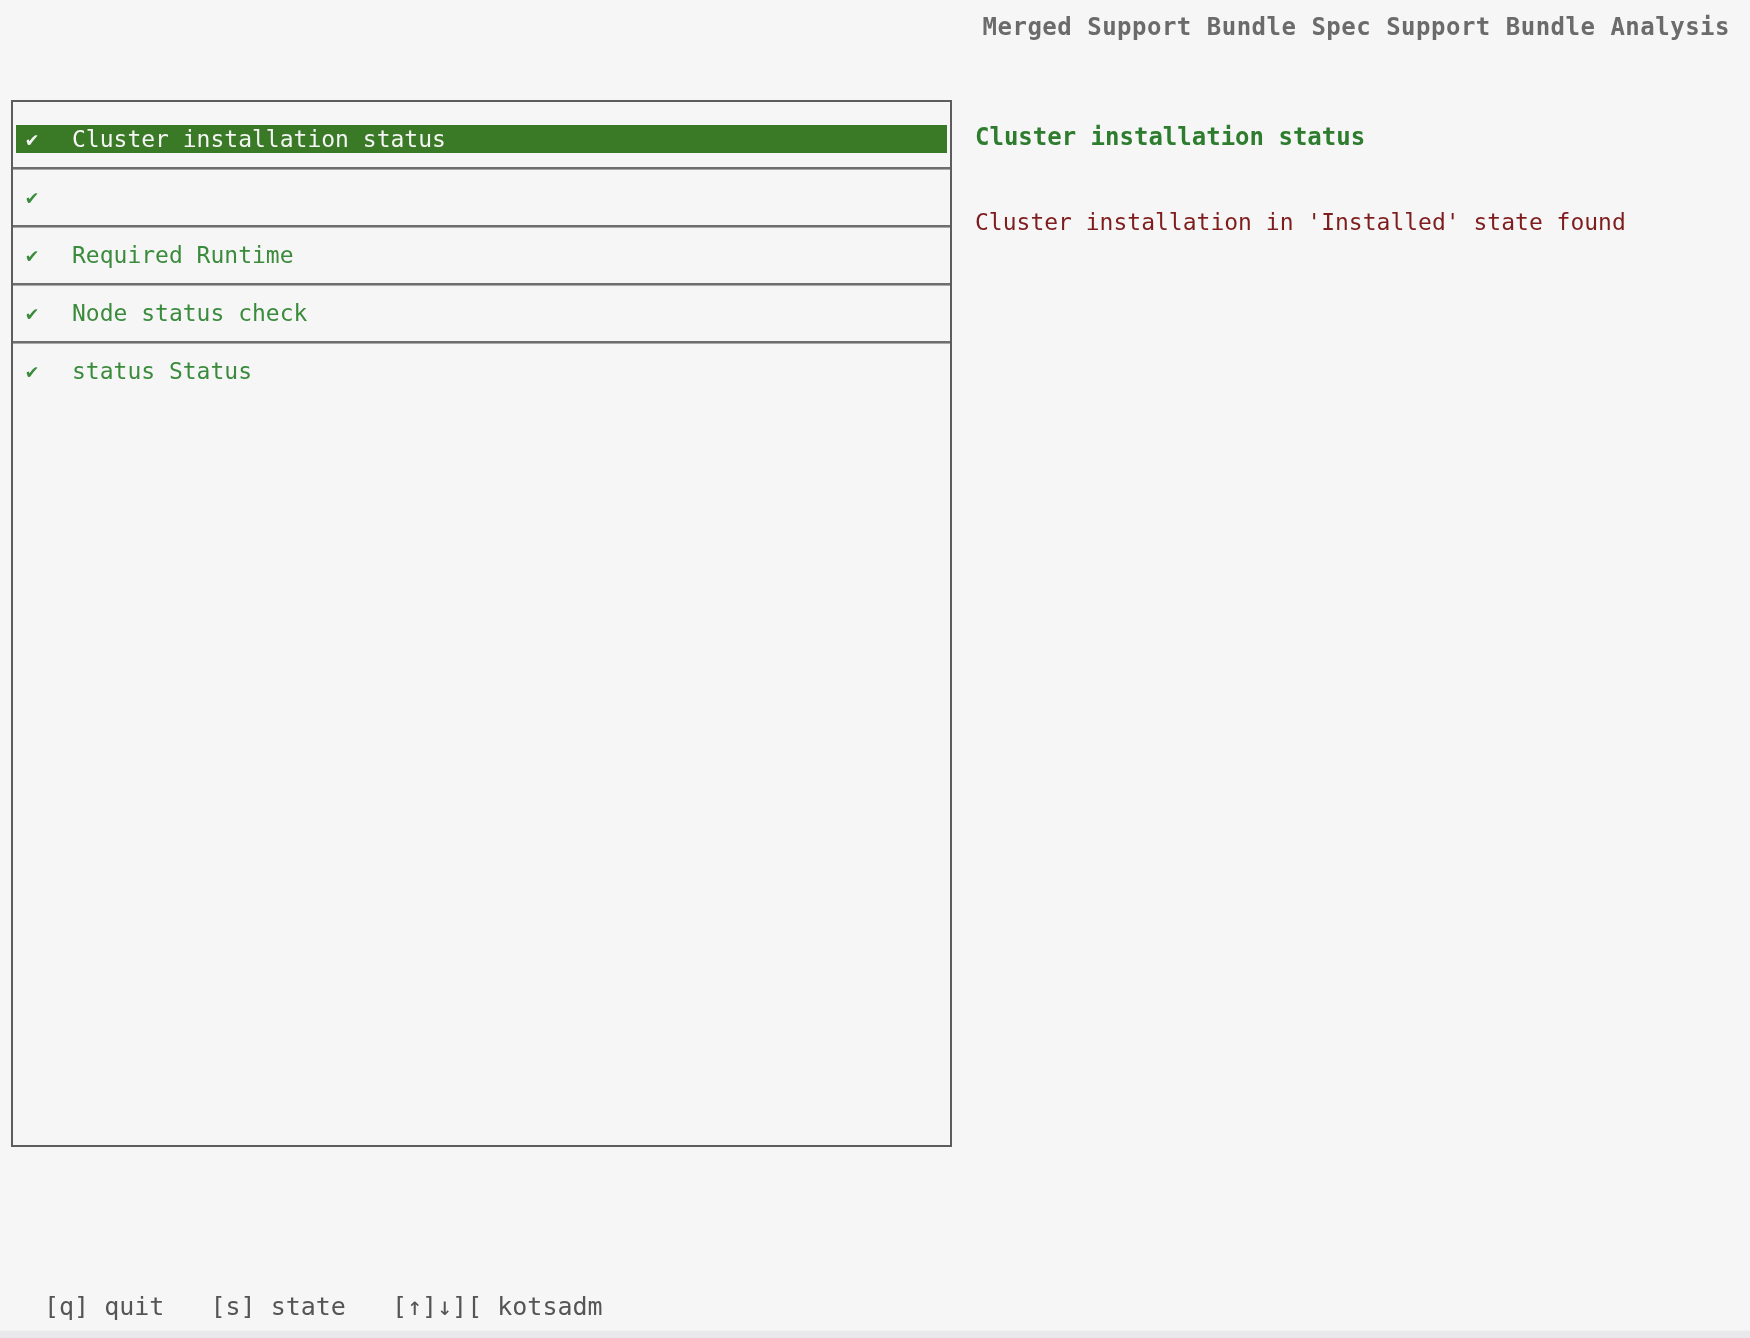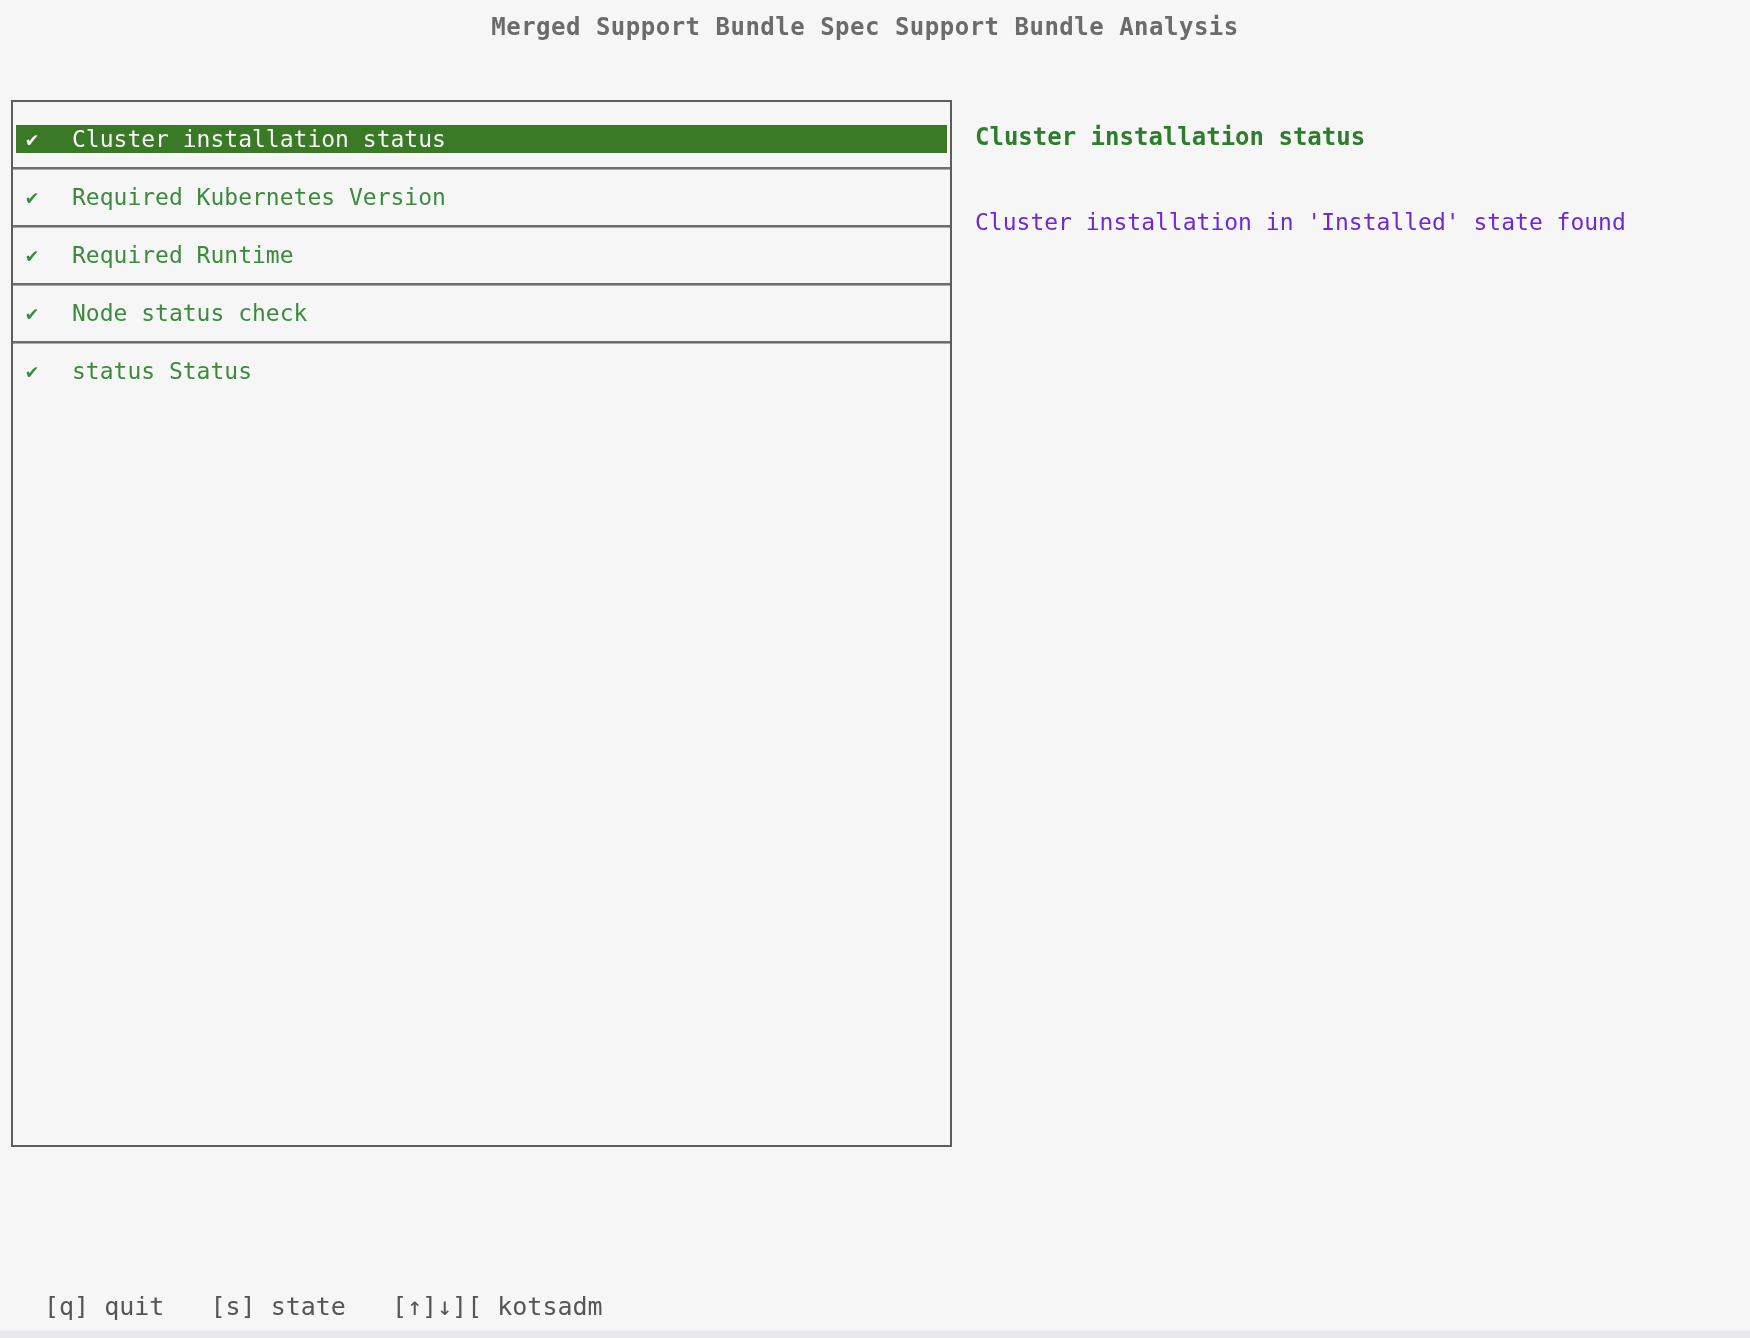--- a/index.html
+++ b/index.html
@@ -10,21 +10,21 @@
     position: relative;
     overflow: hidden;
   }
 
   
   .app-title {
     position: absolute;
     top: 13px;
     left: 0;
     width: 1730px;
-    text-align: center;
+    text-align: right;
     font-size: 24px;
     font-weight: bold;
     color: #6b6b6b;
     letter-spacing: 0.5px;
     white-space: pre;
   }
 
   
   .list-box {
     position: absolute;
@@ -72,21 +72,21 @@
     font-size: 24px;
     font-weight: bold;
     color: #2e7d2e;
     white-space: pre;
   }
   .detail-body {
     position: absolute;
     left: 975px;
     top: 209px;
     font-size: 23px;
-    color: #6d28d9;
+    color: #7f1d1d;
     white-space: pre;
   }
 
   
   .footer {
     position: absolute;
     left: 44px;
     top: 1292px;
     display: flex;
     gap: 46px;
@@ -110,21 +110,20 @@
 <div class="app-title">Merged Support Bundle Spec Support Bundle Analysis</div>
 
 <div class="list-box">
   <div class="item selected">
     <span class="check">✔</span>
     <span class="label">Cluster installation status</span>
   </div>
 <div class="separator"></div>
   <div class="item">
     <span class="check">✔</span>
-    <span class="label">Required Kubernetes Version</span>
   </div>
 <div class="separator"></div>
   <div class="item">
     <span class="check">✔</span>
     <span class="label">Required Runtime</span>
   </div>
 <div class="separator"></div>
   <div class="item">
     <span class="check">✔</span>
     <span class="label">Node status check</span>

